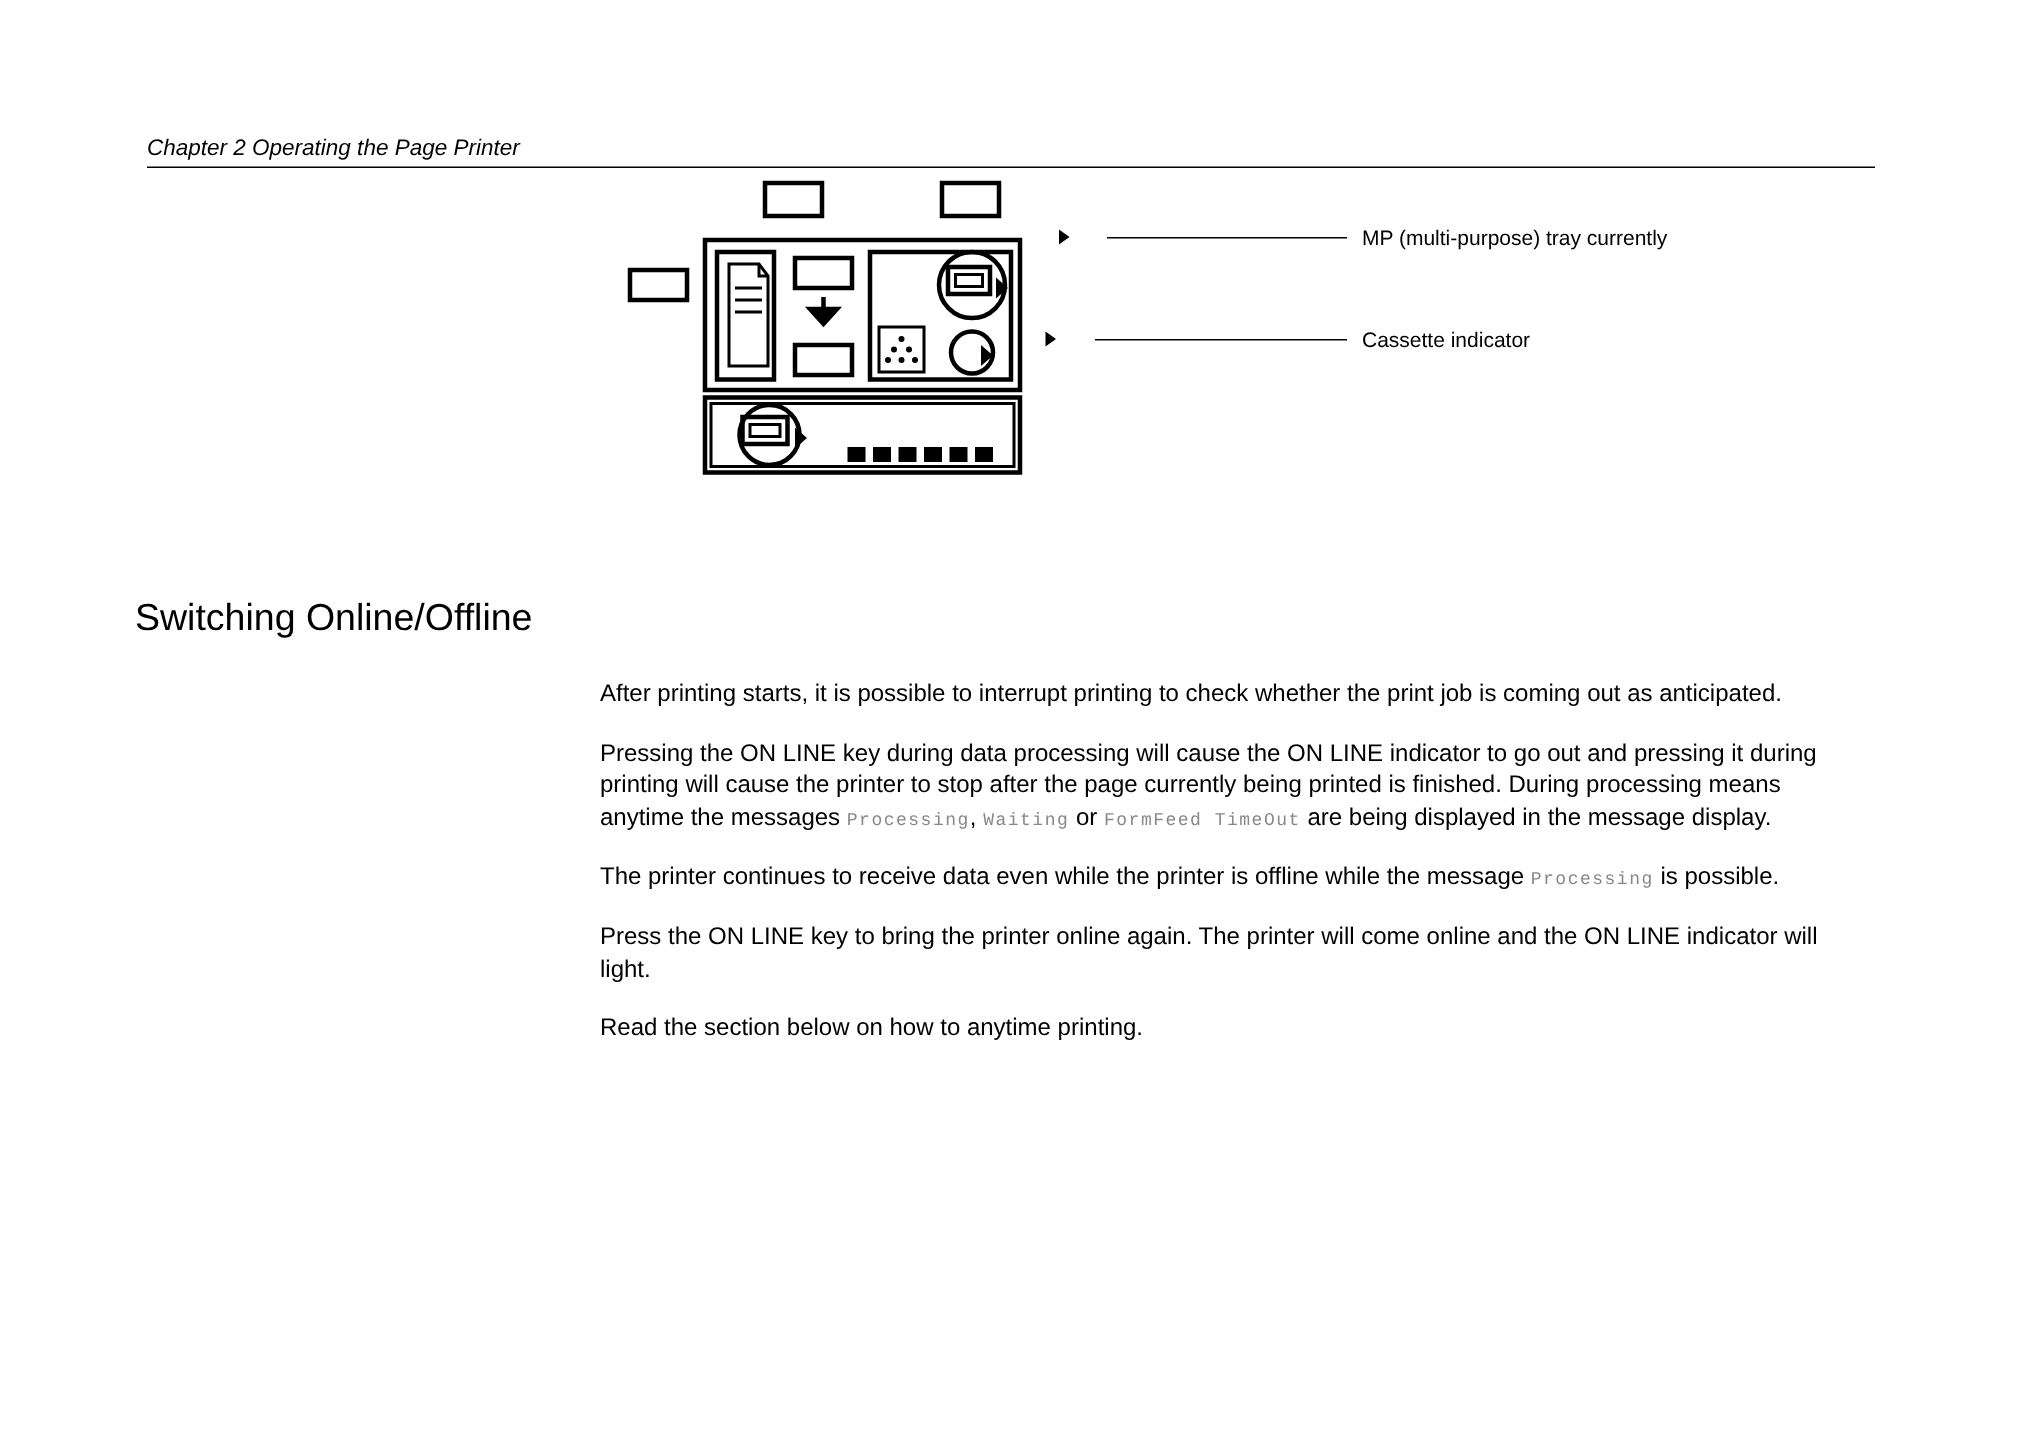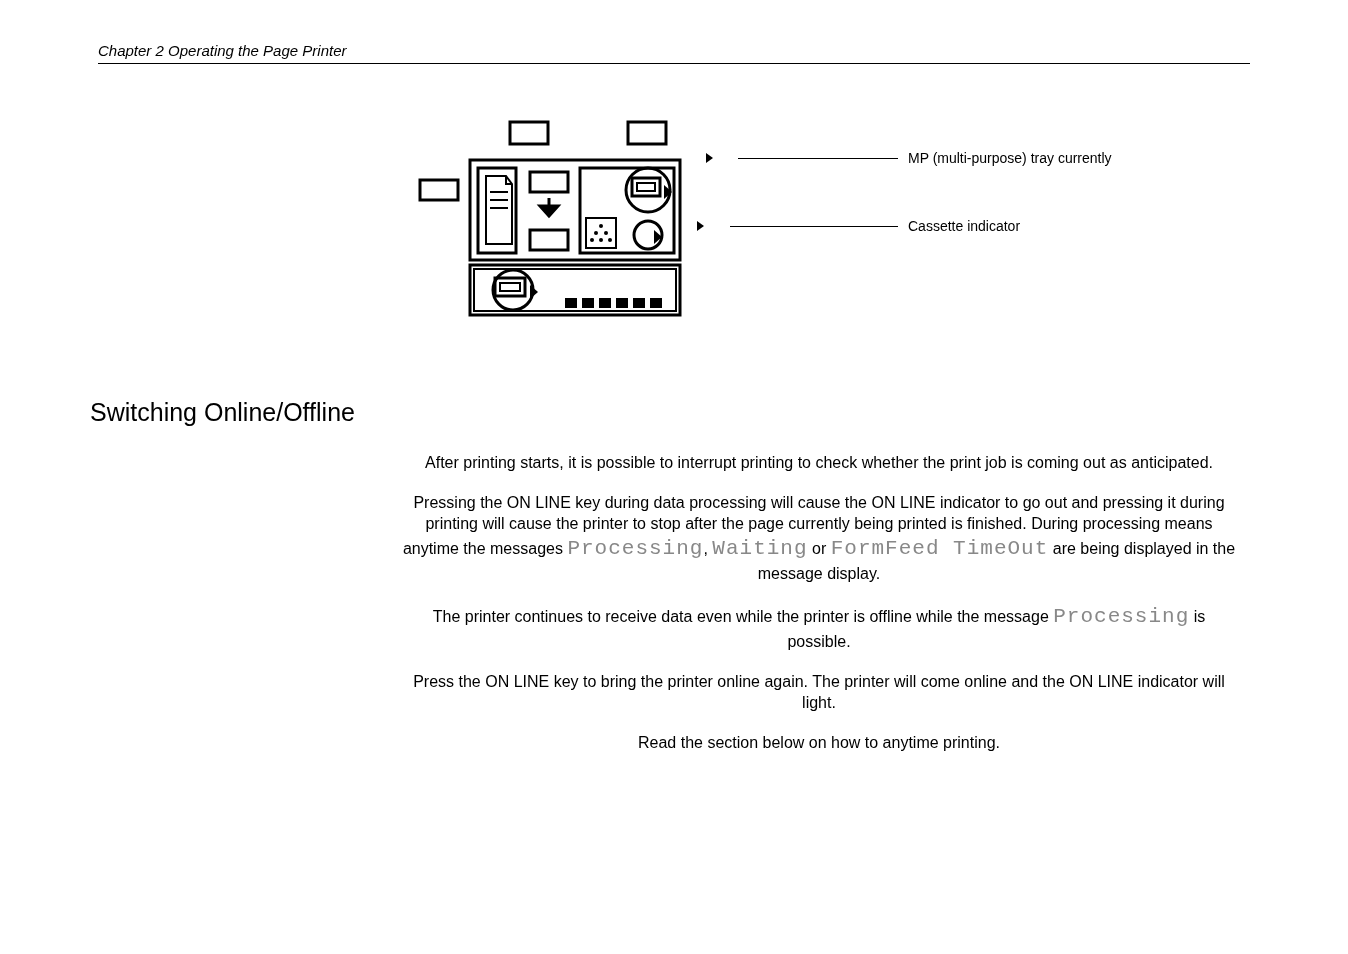--- a/index.html
+++ b/index.html
@@ -15,20 +15,21 @@
       position: absolute;
       top: 42px;
       left: 98px;
       right: 98px;
     }
     .header-text {
       font-style: italic;
       font-size: 15px;
       color: #000;
       margin-bottom: 4px;
+      margin-top: 48px;
     }
     .header-rule {
       border: none;
       border-top: 1px solid #000;
       width: 100%;
     }
     .diagram-area {
       position: absolute;
       top: 120px;
       left: 410px;
@@ -69,25 +70,25 @@
       font-weight: normal;
     }
     .body-content {
       position: absolute;
       top: 452px;
       left: 400px;
       right: 110px;
       font-size: 16px;
       line-height: 1.35;
     }
-    .body-content p { margin-bottom: 18px; text-align: center; }
+    .body-content p { margin-bottom: 18px; }
     .bold { font-weight: normal; }
     .lcd-font {
       font-family: 'Courier New', monospace;
-      font-size: 21px;
+      font-size: 12px;
       letter-spacing: 1px;
       color: #888;
       font-weight: normal;
     }
   </style>
 </head>
 <body>
 
 <div class="header-line">
   <div class="header-text">Chapter 2  Operating the Page Printer</div>

